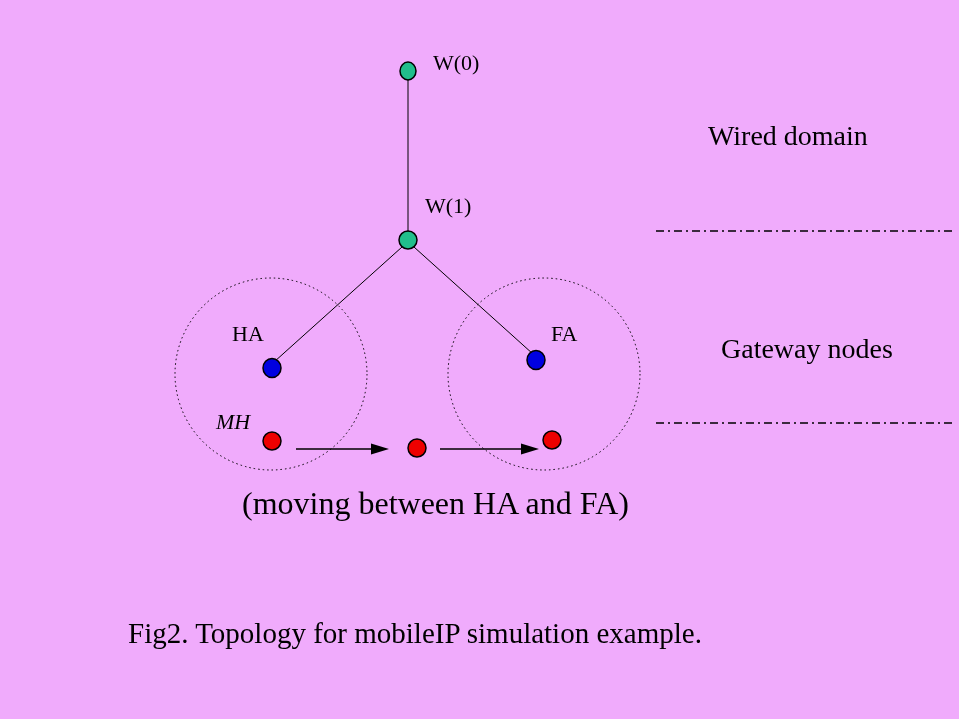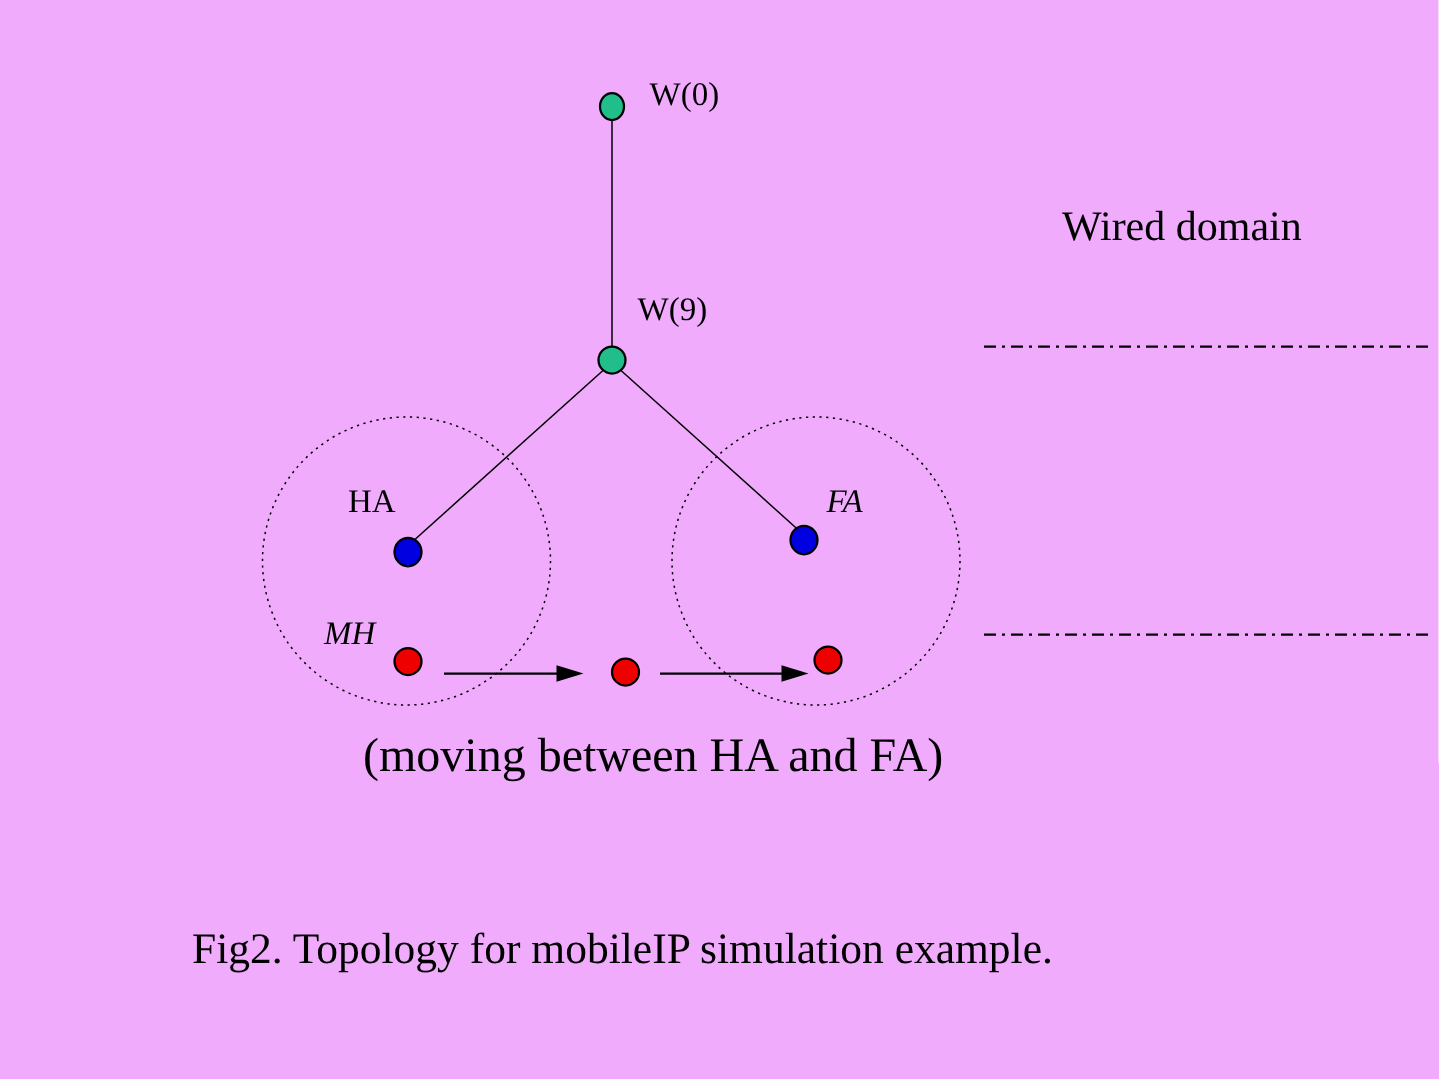--- a/index.html
+++ b/index.html
@@ -64,24 +64,25 @@
     <ellipse class="node" cx="408" cy="71" rx="8" ry="9" fill="#21BE8C"></ellipse>
     <ellipse class="node" cx="408" cy="240" rx="9" ry="9" fill="#21BE8C"></ellipse>
     <ellipse class="node" cx="272" cy="368" rx="9" ry="9.5" fill="#0000E0"></ellipse>
     <ellipse class="node" cx="536" cy="360" rx="9" ry="9.5" fill="#0000E0"></ellipse>
     <ellipse class="node" cx="272" cy="441" rx="9" ry="9" fill="#EE0000"></ellipse>
     <ellipse class="node" cx="417" cy="448" rx="9" ry="9" fill="#EE0000"></ellipse>
     <ellipse class="node" cx="552" cy="440" rx="9" ry="9" fill="#EE0000"></ellipse>
   </svg>
 
   <div class="label node-label" style="left:433px; top:51px;">W(0)</div>
-  <div class="label node-label" style="left:425px; top:194px;">W(9)</div>
+  <div class="label node-label" style="left:425px; top:194px;">W(1)</div>
   <div class="label node-label" style="left:232px; top:322px;text-align:right;">HA</div>
-  <div class="label node-label" style="left:551px; top:322px;font-style:italic;">FA</div>
+  <div class="label node-label" style="left:551px; top:322px;">FA</div>
   <div class="label node-label" style="left:216px; top:410px;font-style:italic;">MH</div>
 
   <div class="label note-label" style="left:242px; top:486px;">(moving between HA and FA)</div>
 
-  <div class="label domain-label" style="left:708px; top:121px;margin-top:16px;">Wired domain</div>
+  <div class="label domain-label" style="left:708px; top:121px;">Wired domain</div>
+  <div class="label domain-label" style="left:721px; top:334px;">Gateway nodes</div>
 
   <div class="label caption" style="left:128px; top:618px;">Fig2. Topology for mobileIP simulation example.</div>
 
 </div>
 
 </body></html>

